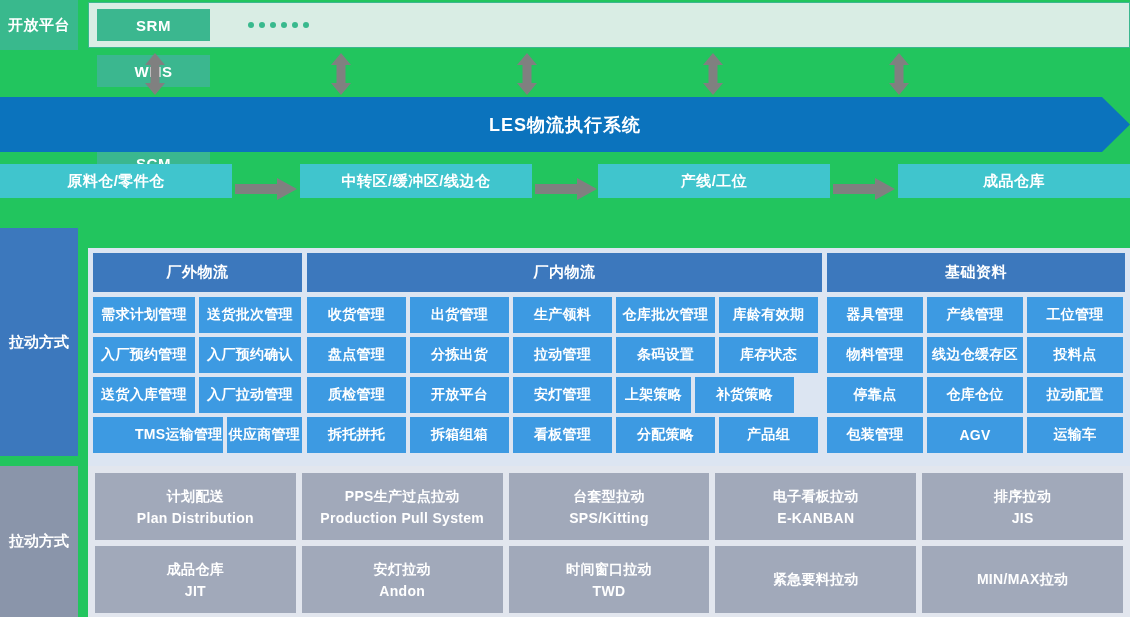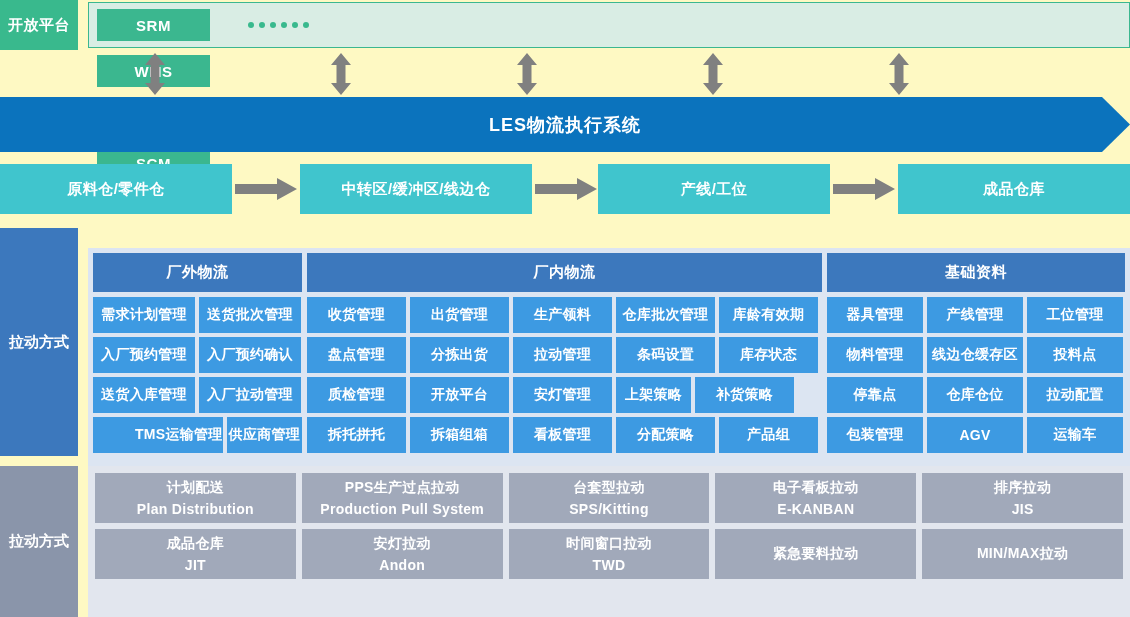--- a/index.html
+++ b/index.html
@@ -4,21 +4,21 @@
 <style>
   html,body{margin:0;padding:0;background:#000;}
   body{
     width:1130px;height:617px;
     font-family:"Liberation Sans","DejaVu Sans",sans-serif;
     font-weight:bold;
     color:#fff;
     overflow:hidden;
     position:relative;
   }
-  .stage{position:absolute;left:0;top:0;width:1130px;height:617px;background:#fef9c3;}
+  .stage{position:absolute;left:0;top:0;width:1130px;height:617px;background:#22c55e;}
 
   
   .r1{position:absolute;left:0;top:0;width:1130px;height:50px;}
   .r1-label{
     position:absolute;left:0;top:0;width:78px;height:50px;
     background:#3bb78f;background:#39b98d;
     display:flex;align-items:center;justify-content:center;
     font-size:15px;letter-spacing:.5px;
   }
   .r1-panel{
@@ -48,21 +48,21 @@
     background:#0b73bd;
     -webkit-clip-path:polygon(0 0,1102px 0,1130px 27.5px,1102px 55px,0 55px);
     clip-path:polygon(0 0,1102px 0,1130px 27.5px,1102px 55px,0 55px);
     display:flex;align-items:center;justify-content:center;
     font-size:18px;letter-spacing:1px;
   }
 
   
   .r4{position:absolute;left:0;top:164px;width:1130px;height:50px;}
   .fbox{
-    position:absolute;top:0;height:50px;background:#3fc6ce;background:#40c5cd;
+    position:absolute;top:0;height:34px;background:#3fc6ce;background:#40c5cd;
     display:flex;align-items:center;justify-content:center;
     font-size:15px;color:#fff;letter-spacing:.5px;
   }
   .harrow{position:absolute;top:14px;width:62px;height:22px;}
 
   
   .r5{position:absolute;left:0;top:228px;width:1130px;height:228px;}
   .r5-label{
     position:absolute;left:0;top:0;width:78px;height:228px;
     background:#3c78bd;
@@ -93,21 +93,21 @@
     background:#8a95aa;
     display:flex;align-items:center;justify-content:center;font-size:15px;
   }
   .r6-panel{
     position:absolute;left:88px;top:0;width:1042px;height:151px;
     background:#e2e6ee;box-sizing:border-box;padding:7px;
     display:flex;flex-direction:column;gap:6px;
   }
   .r6-row{display:flex;gap:6px;}
   .pcell{
-    flex:1;height:50px;background:#a1a9ba;
+    flex:1;height:67px;background:#a1a9ba;
     display:flex;flex-direction:column;align-items:center;justify-content:center;
     gap:4px;font-size:14px;color:#fff;letter-spacing:.3px;
   }
   .pcell .en{font-size:14px;}
 </style>
 </head>
 <body>
 
 <div class="stage">
 

